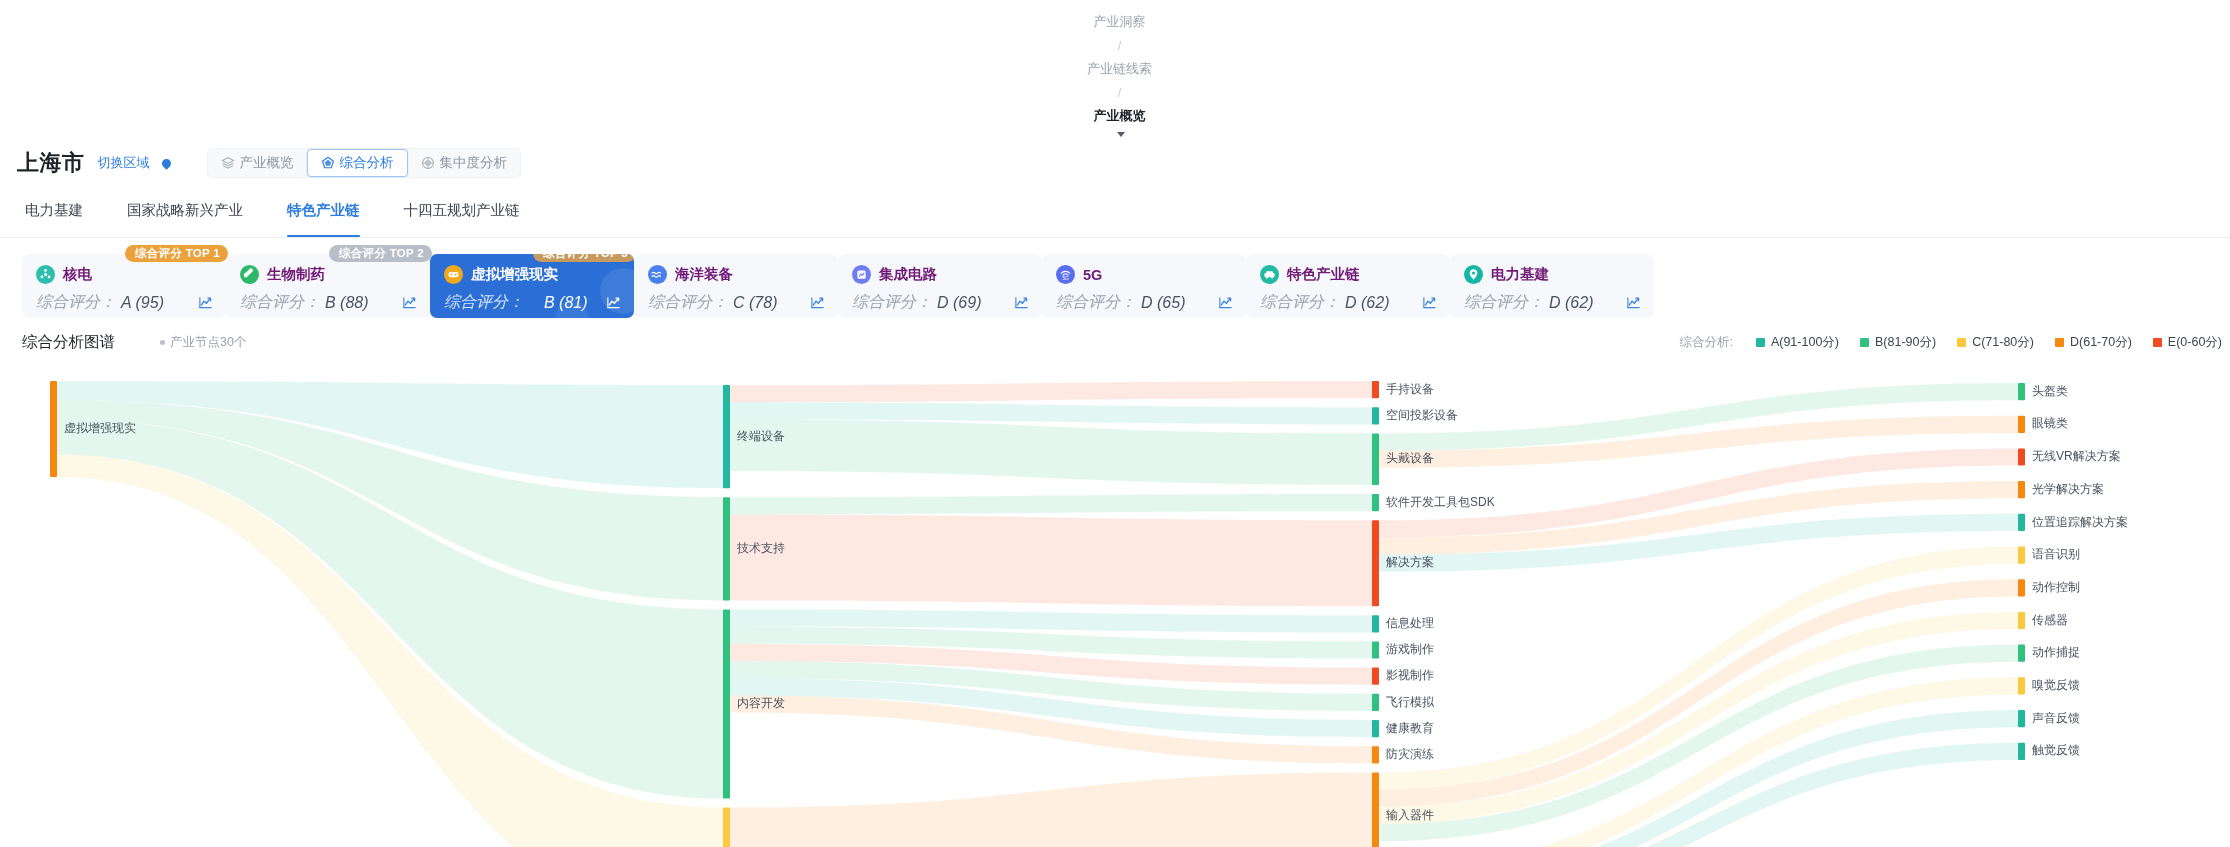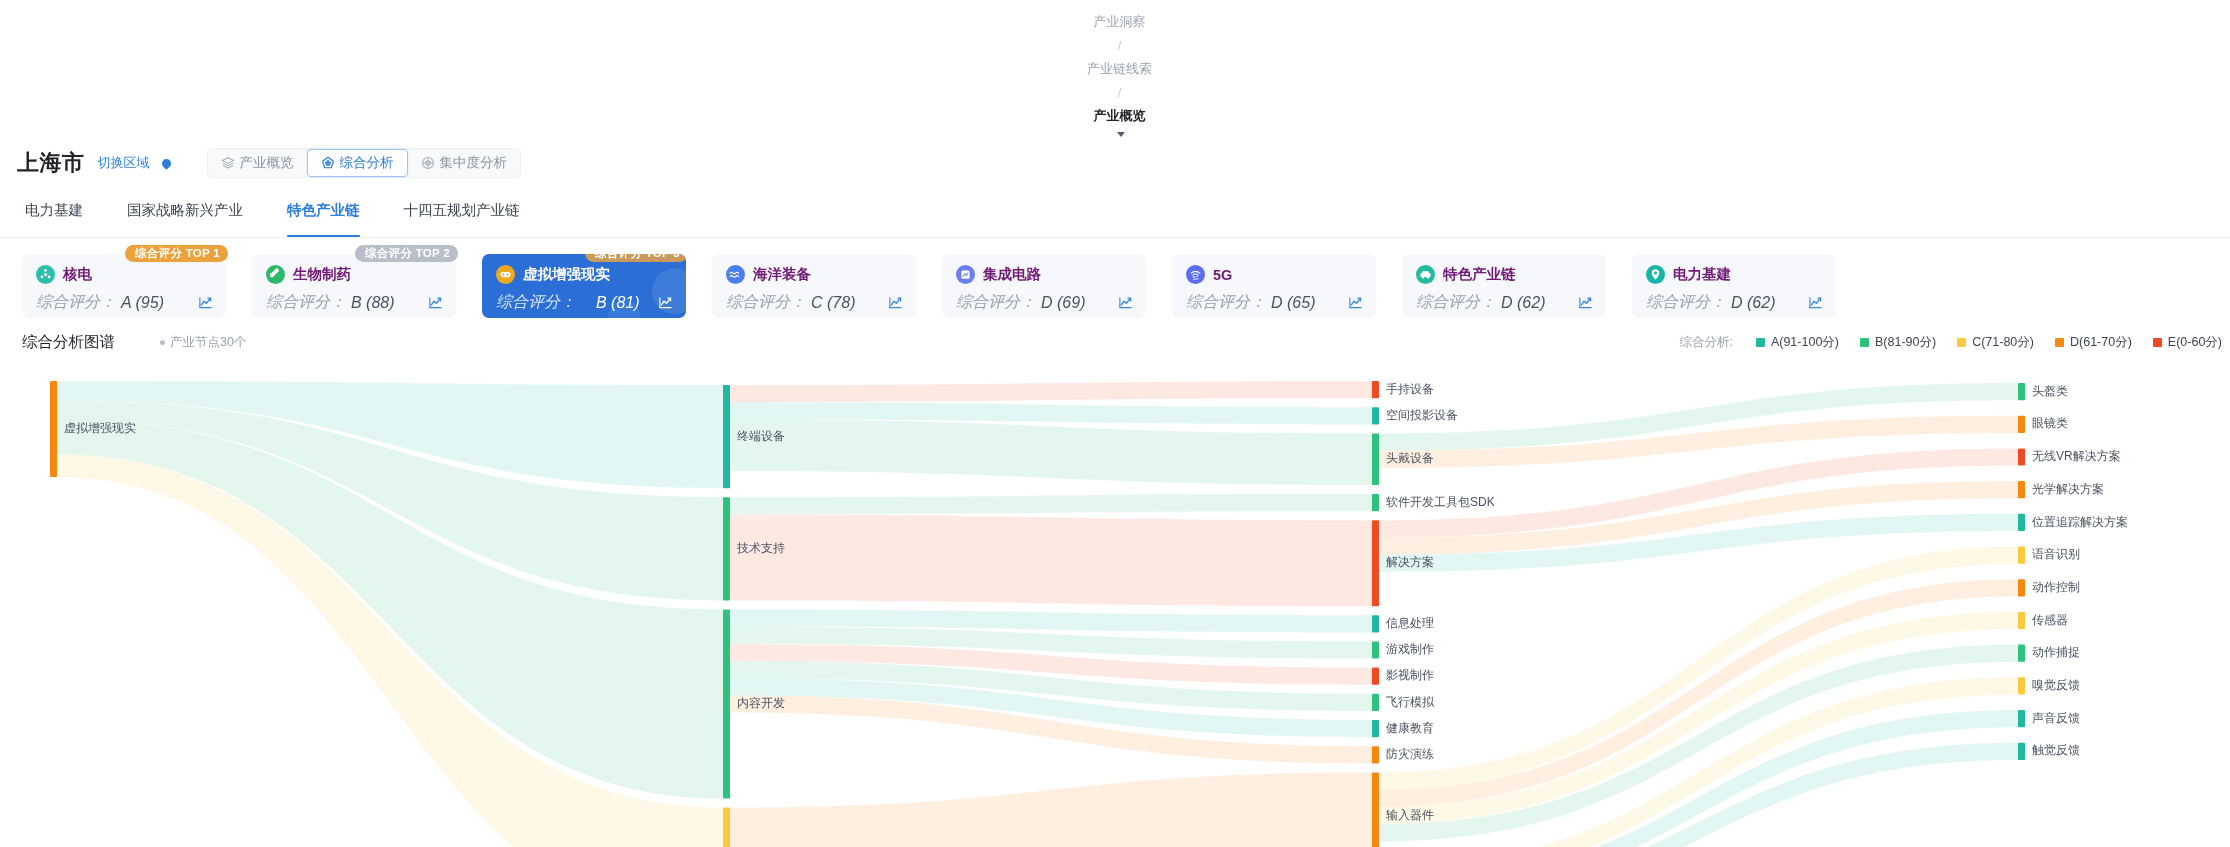--- a/index.html
+++ b/index.html
@@ -63,21 +63,21 @@
     border-bottom: 1px solid #eceff3; padding-bottom: 9px;
     margin: 8px 0 0 0;
   }
   .subtab { cursor: pointer; position: relative; padding-bottom: 8px; }
   .subtab.active { color: #2c7ddd; font-weight: bold; }
   .subtab.active::after {
     content: ""; position: absolute; left: 0; right: 0; bottom: -9px;
     height: 2.5px; background: #2c7ddd; border-radius: 2px;
   }
   
-  .cards { display: flex; gap: 26px; padding: 16px 0 0 22px; }
+  .cards { display: flex; gap: 0; padding: 16px 0 0 22px; }
   .card {
     position: relative; width: 204px; height: 64px;
     background: #f6f8fb; border-radius: 7px; padding: 11px 13px 0 14px;
   }
   .card.selected { background: #2b6fd6; overflow: hidden; }
   .card.selected::before {
     content:""; position:absolute; right:-12px; top:14px;
     width:46px; height:46px; border-radius:50%;
     background:rgba(255,255,255,.09);
   }

